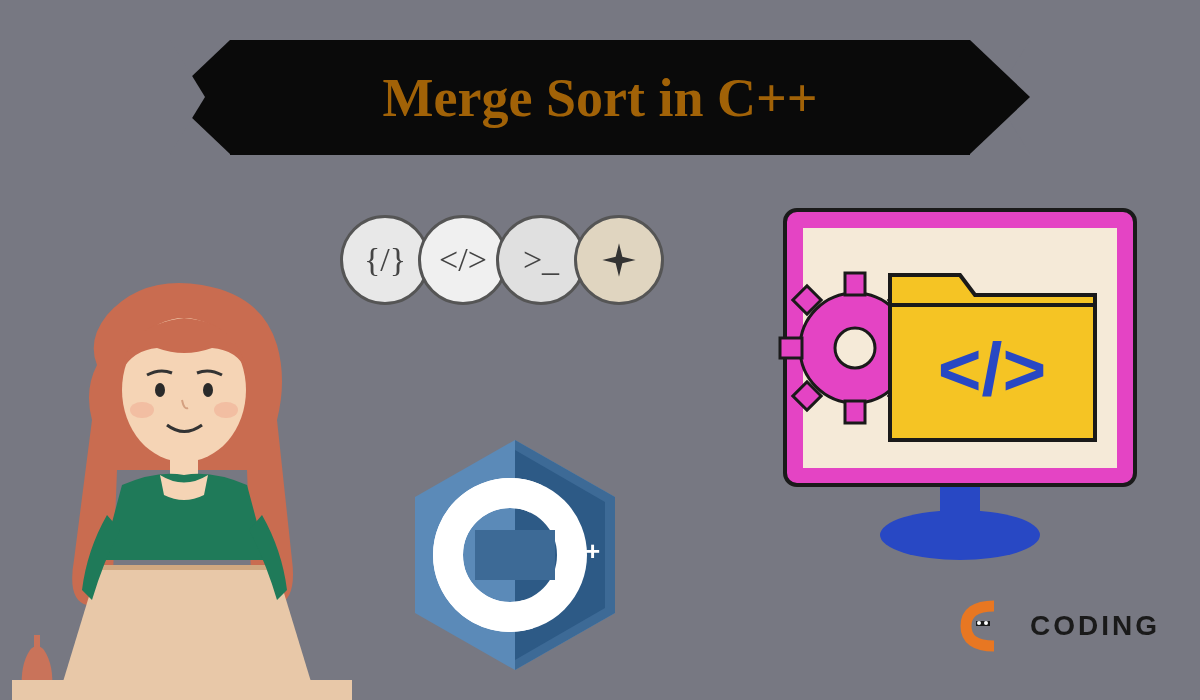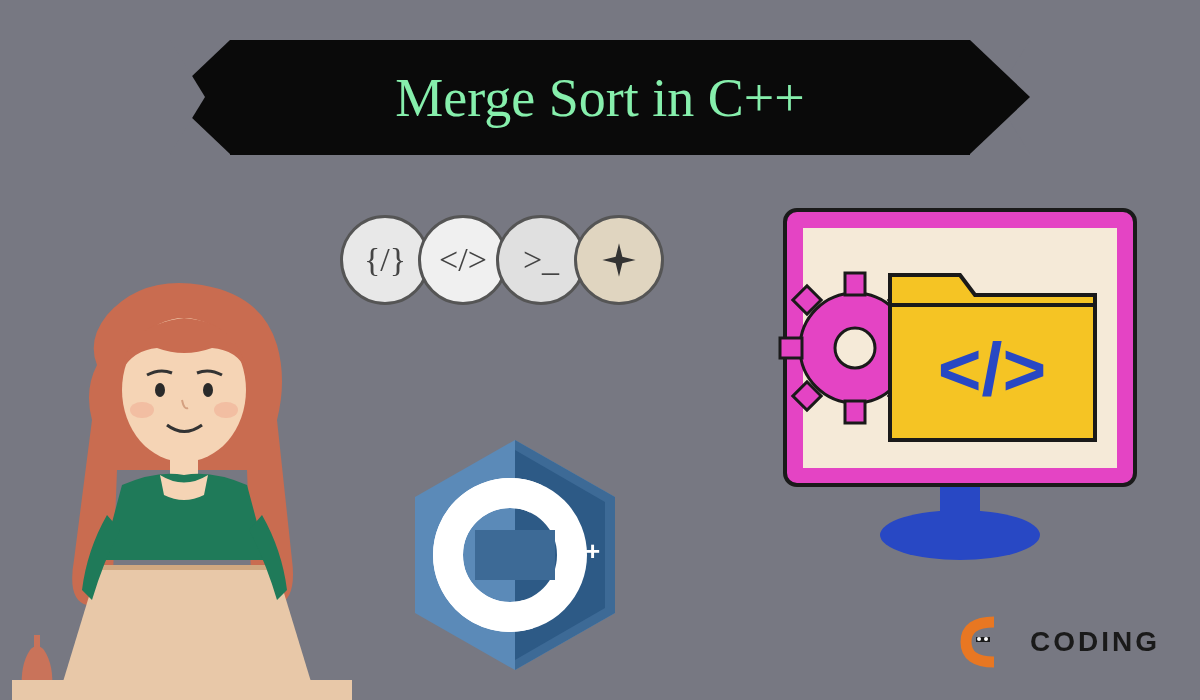--- a/index.html
+++ b/index.html
@@ -64,23 +64,23 @@
       left: -60px;
       border-width: 57px 0 57px 35px;
       border-color: transparent transparent transparent #777882;
     }
     .banner-notch-right {
       right: -60px;
       border-width: 57px 35px 57px 0;
       border-color: transparent #777882 transparent transparent;
     }
     .banner-title {
-      color: #86efac;
+      color: #a16207;
       font-size: 54px;
-      font-weight: normal;
+      font-weight: bold;
       font-family: 'Georgia', serif;
     }
     
     
     .badges-row {
       position: absolute;
       top: 215px;
       left: 340px;
       display: flex;
     }
@@ -127,21 +127,21 @@
       position: absolute;
       top: 200px;
       right: 55px;
       width: 370px;
       height: 360px;
     }
     
     
     .brand-logo {
       position: absolute;
-      bottom: 30px;
+      bottom: 46px;
       right: 40px;
       display: flex;
       align-items: center;
       gap: 20px;
     }
     .brand-icon {
       width: 56px;
       height: 56px;
       position: relative;
     }

